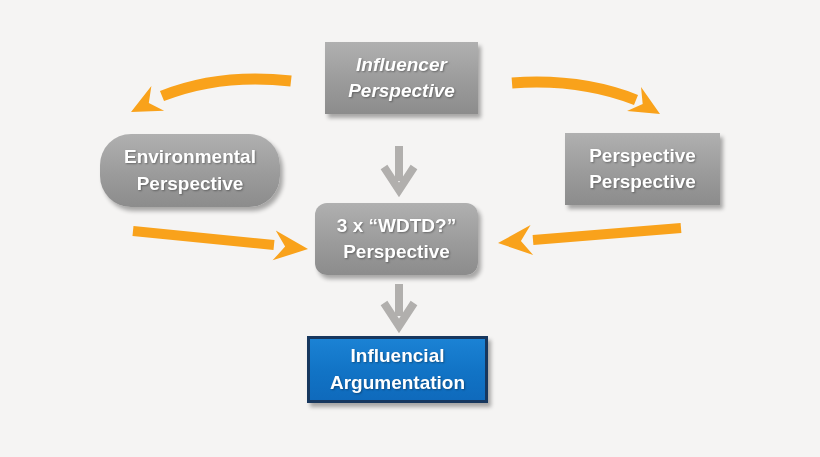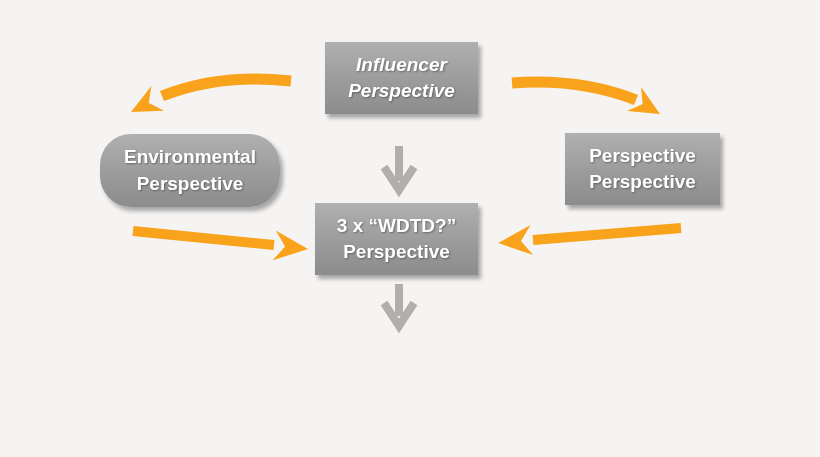--- a/index.html
+++ b/index.html
@@ -34,21 +34,21 @@
     line-height: 1.38;
     text-shadow: 1px 1px 2px rgba(0,0,0,0.35);
   }
   .node-gray {
     background: linear-gradient(180deg, #b0b0b0 0%, #9b9b9b 55%, #8c8c8c 100%);
     box-shadow: 3px 4px 4px rgba(0,0,0,0.32);
   }
   .node-influencer   { left: 325px; top: 42px;  width: 153px; height: 72px; font-style: italic; }
   .node-environmental{ left: 100px; top: 134px; width: 180px; height: 73px; border-radius: 31px; }
   .node-influencee   { left: 565px; top: 133px; width: 155px; height: 72px; }
-  .node-conversion   { left: 315px; top: 203px; width: 163px; height: 72px; }
+  .node-conversion   { left: 315px; top: 203px; width: 163px; height: 72px; border-radius: 12px; }
   .node-argumentation{
     left: 307px; top: 336px; width: 181px; height: 67px;
     background: linear-gradient(180deg, #1b82d4 0%, #1173c5 55%, #0f6abc 100%);
     border: 3px solid #17375e;
     box-shadow: 3px 4px 4px rgba(0,0,0,0.32);
   }
   .node-line { display: block; }
 </style>
 </head>
 <body>
@@ -101,14 +101,18 @@
   <div class="node node-gray node-influencee">
     <span class="node-line">Perspective</span>
     <span class="node-line">Perspective</span>
   </div>
 
   <div class="node node-gray node-conversion">
     <span class="node-line">3 x “WDTD?”</span>
     <span class="node-line">Perspective</span>
   </div>
 
+  <div class="node node-argumentation">
+    <span class="node-line">Influencial</span>
+    <span class="node-line">Argumentation</span>
+  </div>
 
 </div>
 
 </body></html>

